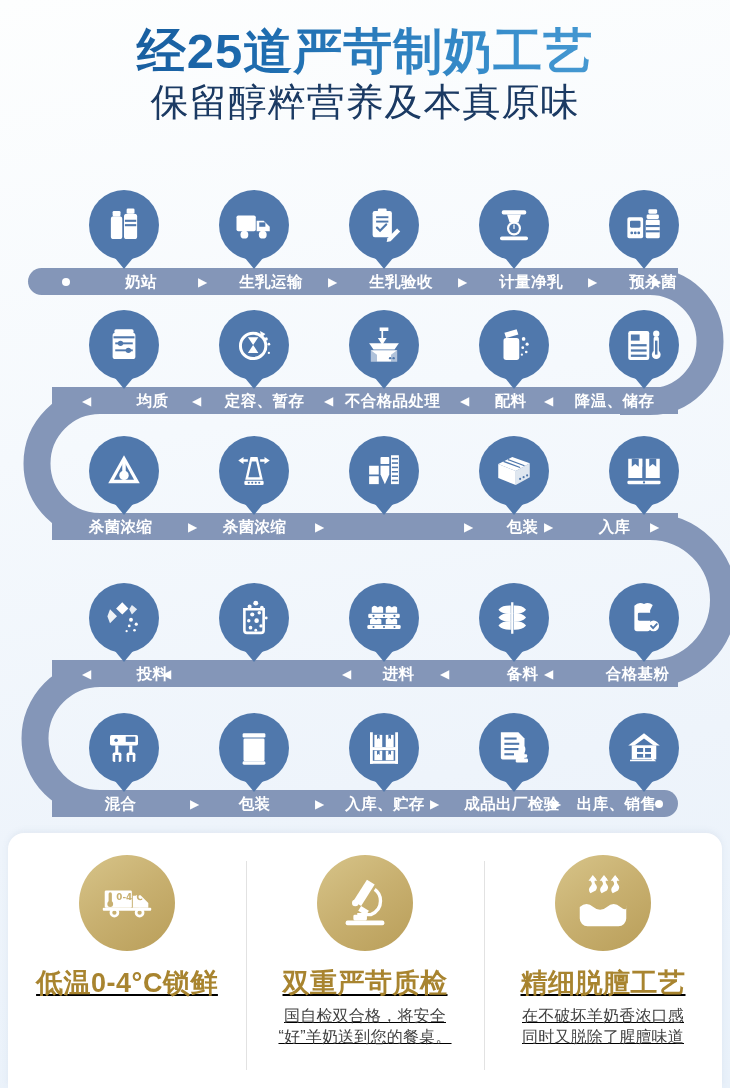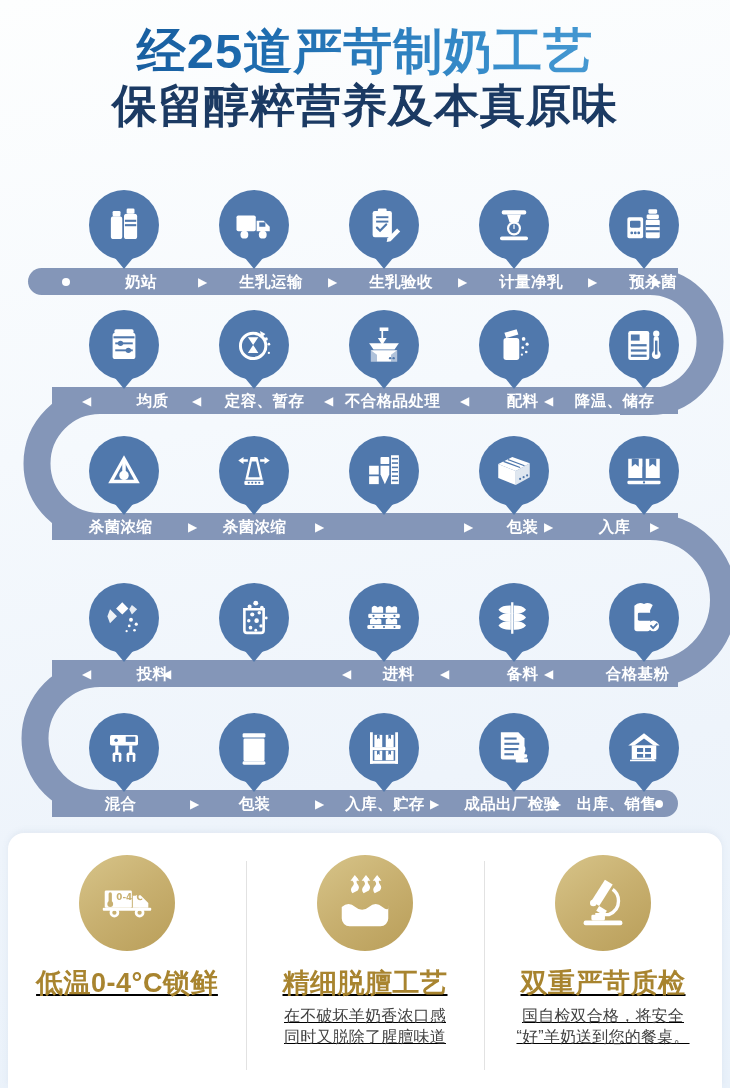--- a/index.html
+++ b/index.html
@@ -11,21 +11,21 @@
   
   .header{position:absolute;left:0;top:0;width:730px;text-align:center;}
   .title-1{
     font-size:49px;font-weight:bold;letter-spacing:1px;line-height:1.12;
     margin-top:24px;
     background:linear-gradient(100deg,#14508f 0%,#1d6bae 35%,#3a90cd 70%,#59a6d8 100%);
     -webkit-background-clip:text;background-clip:text;color:transparent;
     -webkit-text-fill-color:transparent;
   }
   .title-2{
-    font-size:45px;font-weight:bold;color:#1b3a63;letter-spacing:1px;
+    font-size:38px;font-weight:normal;color:#1b3a63;letter-spacing:1px;
     line-height:1.12;margin-top:2px;
   }
 
   
   .flow{position:absolute;left:0;top:170px;width:730px;height:665px;}
   .flow svg.conn{position:absolute;left:0;top:0;width:730px;height:665px;}
 
   .band{
     position:absolute;height:27px;background:#8496b8;
     display:flex;align-items:center;box-sizing:border-box;
@@ -190,21 +190,21 @@
     <span class="arw" style="left:30px">◀</span>
     <div class="node" style="left:38px">
       <span class="lbl">均质</span></div>
     <span class="arw" style="left:140px">◀</span>
     <div class="node" style="left:150px">
       <span class="lbl">定容、暂存</span></div>
     <span class="arw" style="left:272px">◀</span>
     <div class="node" style="left:278px">
       <span class="lbl">不合格品处理</span></div>
     <span class="arw" style="left:408px">◀</span>
-    <div class="node" style="left:408px">
+    <div class="node" style="left:396px">
       <span class="lbl">配料</span></div>
     <span class="arw" style="left:492px">◀</span>
     <div class="node" style="left:500px">
       <span class="lbl">降温、储存</span></div>
   </div>
 
   <div class="ico" style="left:89px;top:140px">
     <svg viewBox="0 0 48 48" fill="#fff">
         <rect x="11" y="10" width="26" height="30" rx="3"></rect>
         <rect x="13" y="6" width="22" height="5" rx="2"></rect>
@@ -515,47 +515,47 @@
         <circle cx="14.7" cy="33" r="3" fill="#c8b070"></circle>
         <text x="21" y="29" font-size="9" font-family="DejaVu Sans, sans-serif" font-weight="bold" fill="#c8b070">0-4℃</text>
       </svg>
     </div>
     <div class="card-title">低温0-4°C锁鲜</div>
   </div>
 
   <div class="card">
     <div class="gold-circle">
       <svg viewBox="0 0 64 64" fill="#fff">
+        <path d="M34 8l8 5-14 22-8-5z"></path>
+        <path d="M28 35l8 5-3 5-8-5z"></path>
+        <path d="M24 44h14q10-4 10-14 0-8-6-12" stroke="#fff" stroke-width="3.5" fill="none"></path>
+        <circle cx="22" cy="32" r="3.4"></circle>
+        <rect x="20" y="44" width="14" height="6" rx="1.5"></rect>
+        <rect x="12" y="50" width="40" height="5" rx="2"></rect>
+      </svg>
+    </div>
+    <div class="card-title">双重严苛质检</div>
+    <div class="card-sub">
+      <span>国自检双合格，将安全</span><br>
+      <span>“好”羊奶送到您的餐桌。</span>
+    </div>
+  </div>
+
+  <div class="card">
+    <div class="gold-circle">
+      <svg viewBox="0 0 64 64" fill="#fff">
         <path d="M19 22q-3-4 0-7 3-3 0-6l3-4 2.5 2q-2.5 3 0 6 2.5 3 0 6z"></path>
         <path d="M30.5 22q-3-4 0-7 3-3 0-6l3-4 2.5 2q-2.5 3 0 6 2.5 3 0 6z"></path>
         <path d="M42 22q-3-4 0-7 3-3 0-6l3-4 2.5 2q-2.5 3 0 6 2.5 3 0 6z"></path>
         <path d="M17 9l4.5-6 4.5 6z"></path>
           <path d="M28.5 9l4.5-6 4.5 6z"></path>
           <path d="M40 9l4.5-6 4.5 6z"></path>
         <path d="M8 36q7-6 14 0t14 0 14 0 6-2v14a8 8 0 0 1-8 8H16a8 8 0 0 1-8-8z"></path>
       </svg>
     </div>
     <div class="card-title">精细脱膻工艺</div>
     <div class="card-sub">
       <span>在不破坏羊奶香浓口感</span><br>
       <span>同时又脱除了腥膻味道</span>
     </div>
   </div>
 
-  <div class="card">
-    <div class="gold-circle">
-      <svg viewBox="0 0 64 64" fill="#fff">
-        <path d="M34 8l8 5-14 22-8-5z"></path>
-        <path d="M28 35l8 5-3 5-8-5z"></path>
-        <path d="M24 44h14q10-4 10-14 0-8-6-12" stroke="#fff" stroke-width="3.5" fill="none"></path>
-        <circle cx="22" cy="32" r="3.4"></circle>
-        <rect x="20" y="44" width="14" height="6" rx="1.5"></rect>
-        <rect x="12" y="50" width="40" height="5" rx="2"></rect>
-      </svg>
-    </div>
-    <div class="card-title">双重严苛质检</div>
-    <div class="card-sub">
-      <span>国自检双合格，将安全</span><br>
-      <span>“好”羊奶送到您的餐桌。</span>
-    </div>
-  </div>
-
 </div>
 
 </body></html>

